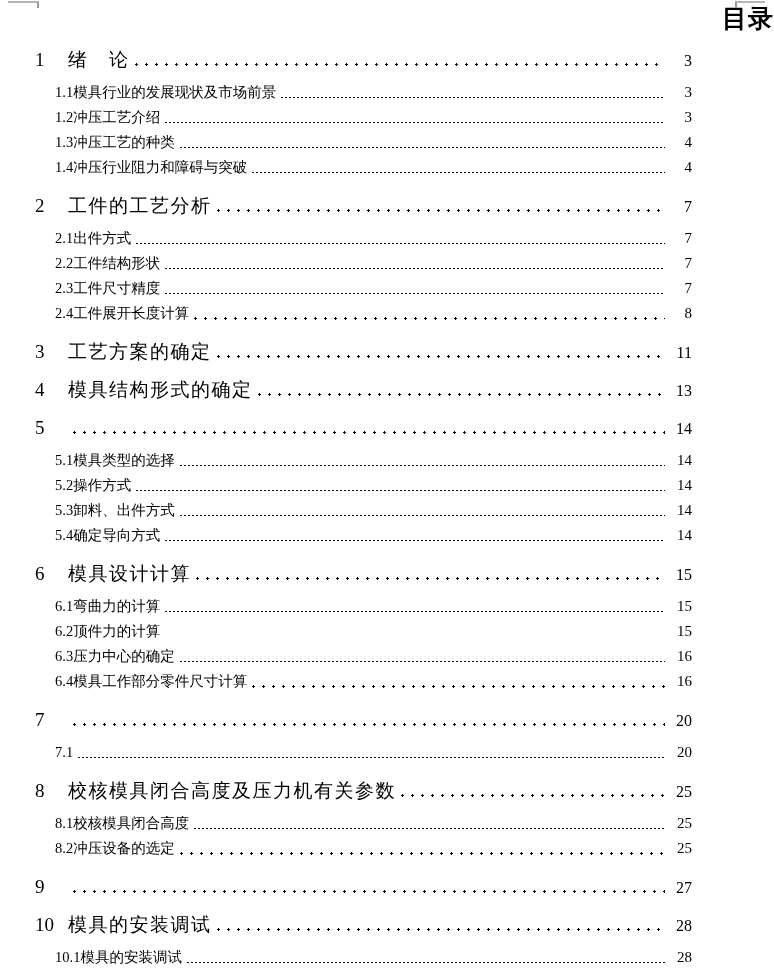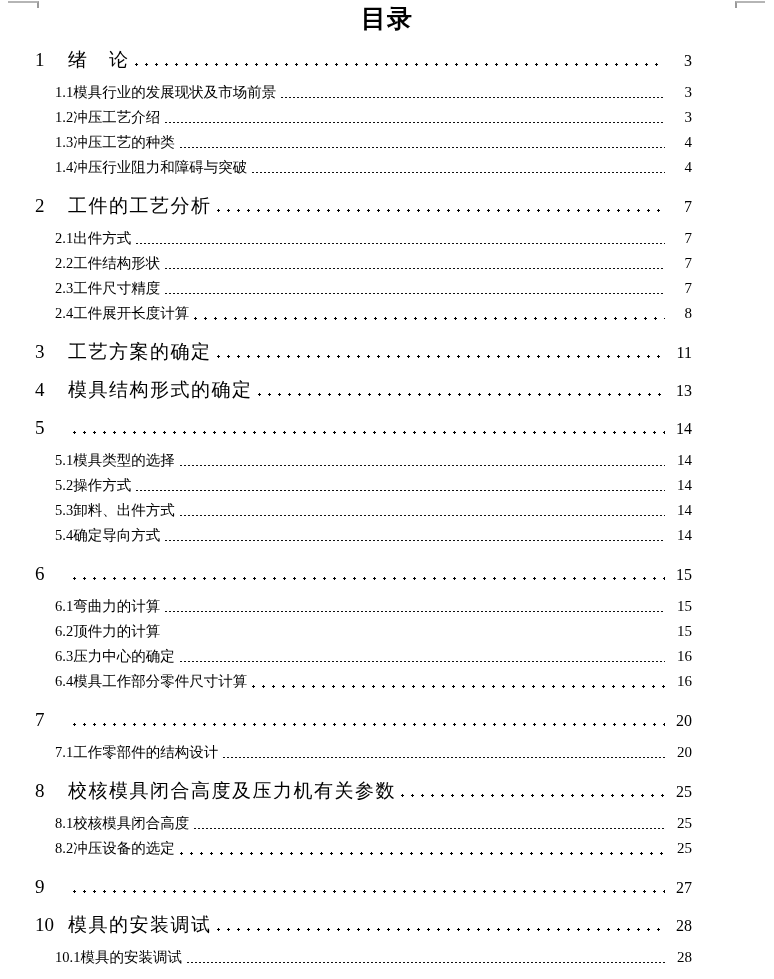--- a/index.html
+++ b/index.html
@@ -13,21 +13,21 @@
   }
 
   
   .mark { position: absolute; top: 1px; height: 5px; }
   .mark-left  { left: 8px;  width: 29px; border-top: 2px solid #b5b5b5; border-right: 2px solid #9a9a9a; }
   .mark-right { right: 9px; width: 28px; border-top: 2px solid #b5b5b5; border-left: 2px solid #9a9a9a; }
 
   .doc-title {
     margin: 2px 0 6px 0;
     height: 32px; line-height: 32px;
-    text-align: center;
+    text-align: right;
     font-size: 25px; font-weight: bold;
     font-family: "Liberation Sans", "DejaVu Sans", sans-serif;
     letter-spacing: 1px;
   }
 
   .row {
     display: flex;
     align-items: baseline;
     padding-right: 82px;
     white-space: nowrap;
@@ -178,20 +178,21 @@
 </div>
 <div class="row sub">
   <span class="num">5.4</span>
     <span class="ttl">确定导向方式</span>
   <span class="leader fine"></span>
   <span class="pg">14</span>
 </div>
 
 <div class="row ch">
   <span class="num">6</span>
+    <span class="ttl">模具设计计算</span>
   <span class="leader sparse"></span>
   <span class="pg">15</span>
 </div>
 <div class="row sub">
   <span class="num">6.1</span>
     <span class="ttl">弯曲力的计算</span>
   <span class="leader fine"></span>
   <span class="pg">15</span>
 </div>
 <div class="row sub">
@@ -213,21 +214,20 @@
   <span class="pg">16</span>
 </div>
 
 <div class="row ch">
   <span class="num">7</span>
   <span class="leader sparse"></span>
   <span class="pg">20</span>
 </div>
 <div class="row sub">
   <span class="num">7.1</span>
-    <span class="ttl">工作零部件的结构设计</span>
   <span class="leader fine"></span>
   <span class="pg">20</span>
 </div>
 
 <div class="row ch">
   <span class="num">8</span>
     <span class="ttl">校核模具闭合高度及压力机有关参数</span>
   <span class="leader sparse"></span>
   <span class="pg">25</span>
 </div>

